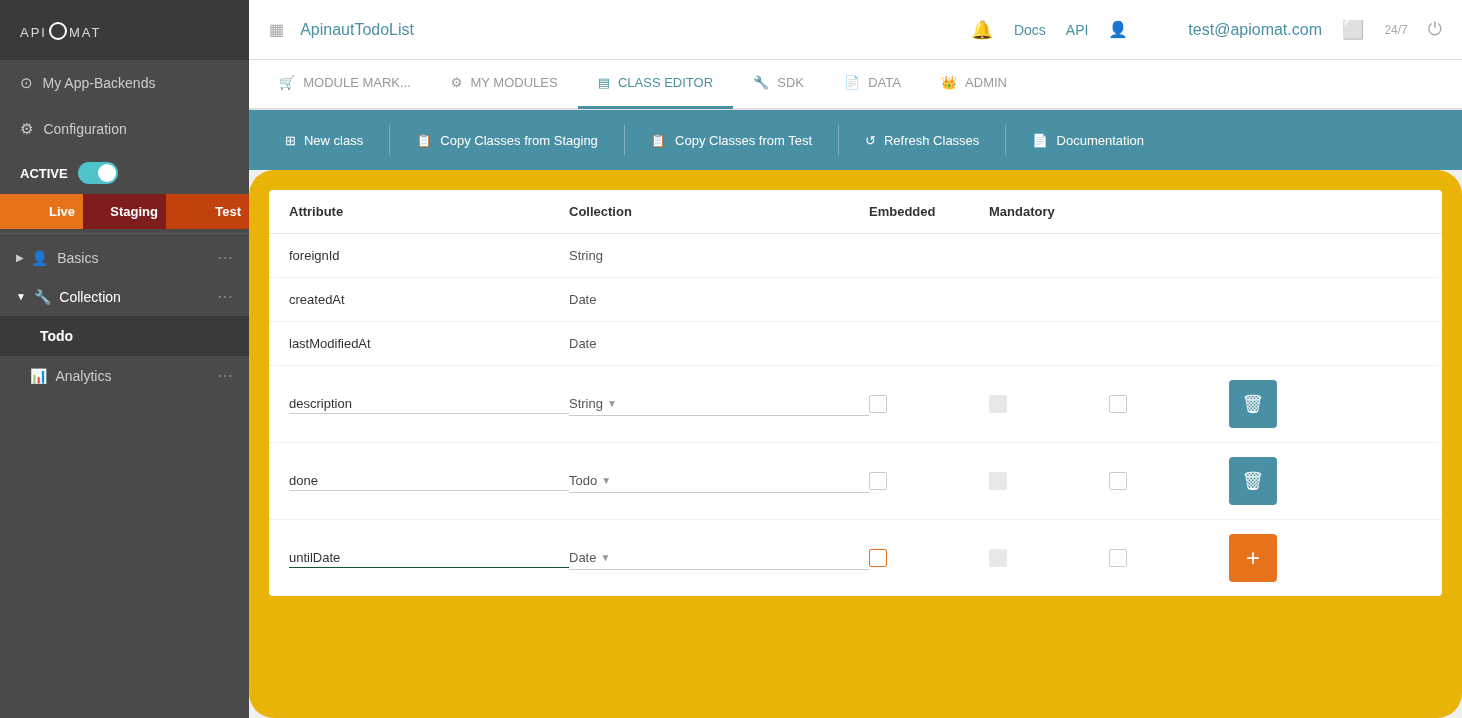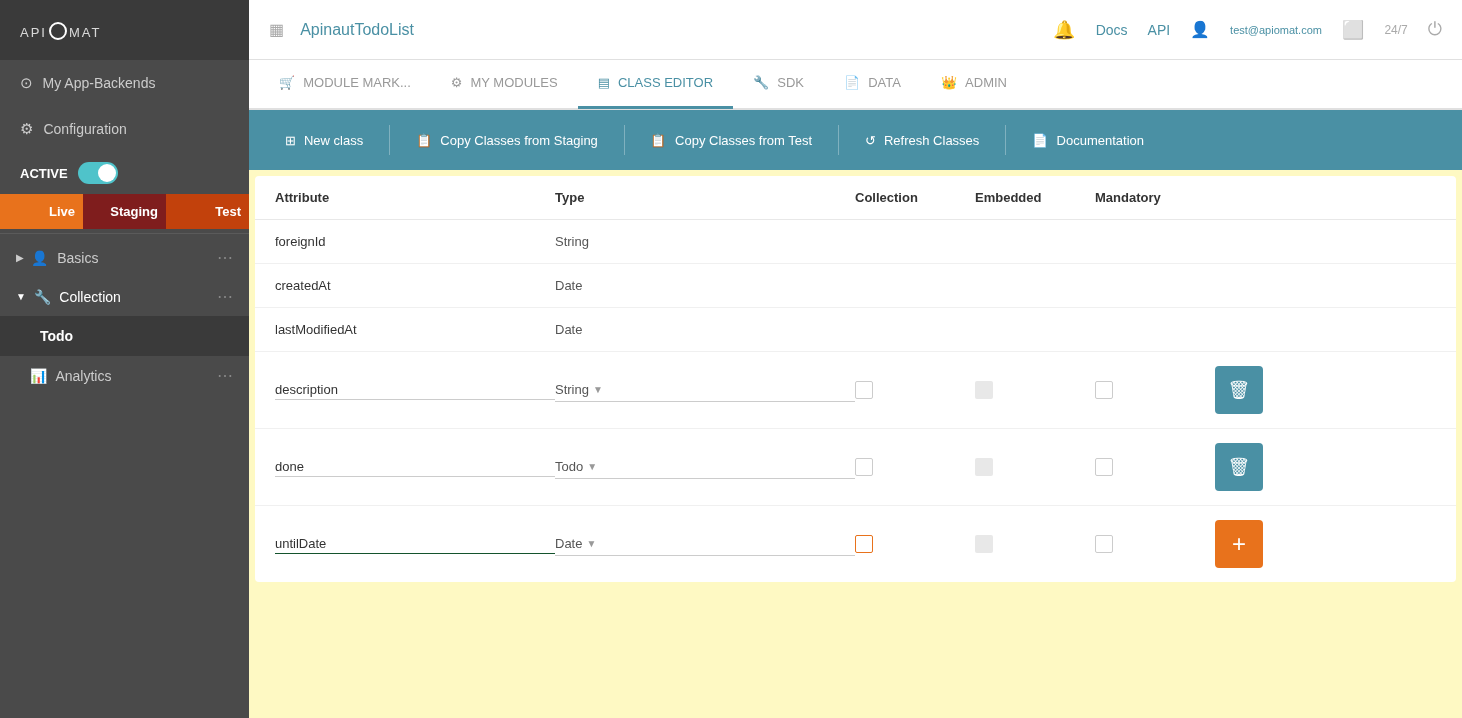--- a/index.html
+++ b/index.html
@@ -26,34 +26,34 @@
 
     
     .main { flex: 1; display: flex; flex-direction: column; overflow: hidden; }
 
     
     .topbar { background: #fff; height: 60px; display: flex; align-items: center; padding: 0 20px; border-bottom: 1px solid #e0e0e0; gap: 16px; }
     .topbar-title { color: #4a90a4; font-size: 16px; font-weight: 500; flex: 1; }
     .topbar-actions { display: flex; align-items: center; gap: 20px; }
     .topbar-icon { color: #aaa; font-size: 18px; cursor: pointer; }
     .topbar-link { color: #4a90a4; font-size: 14px; font-weight: 500; cursor: pointer; }
-    .topbar-user { color: #4a90a4; font-size: 11px; }
+    .topbar-user { color: #4a90a4; font-size: 16px; margin-left: 40px; }
 
     
     .secondary-nav { background: #fff; height: 50px; display: flex; align-items: center; border-bottom: 2px solid #e0e0e0; padding: 0 10px; gap: 0; }
     .nav-tab { display: flex; align-items: center; gap: 8px; padding: 0 20px; height: 50px; color: #999; font-size: 13px; font-weight: 500; cursor: pointer; border-bottom: 3px solid transparent; }
     .nav-tab.active { color: #4a90a4; border-bottom: 3px solid #4a90a4; }
 
     
     .toolbar { background: #4a90a4; height: 60px; display: flex; align-items: center; padding: 0 20px; gap: 10px; }
     .toolbar-btn { display: flex; align-items: center; gap: 8px; color: #fff; font-size: 13px; font-weight: 500; cursor: pointer; padding: 8px 16px; white-space: nowrap; }
     .toolbar-separator { width: 1px; height: 30px; background: rgba(255,255,255,0.3); }
 
     
-    .content { flex: 1; background: #fef9c3; overflow-y: auto; padding: 6px; }
+    .content { flex: 1; background: #eab308; overflow-y: auto; padding: 20px; border-radius: 25px; }
     .table-container { background: #fff; border-radius: 4px; overflow: hidden; }
     .table-header { display: grid; grid-template-columns: 280px 300px 120px 120px 120px 80px; padding: 14px 20px; border-bottom: 1px solid #e8e8e8; }
     .th { font-size: 13px; font-weight: 600; color: #333; }
     .table-row { display: grid; grid-template-columns: 280px 300px 120px 120px 120px 80px; padding: 14px 20px; border-bottom: 1px solid #f0f0f0; align-items: center; }
     .table-row:last-child { border-bottom: none; }
     .td { font-size: 13px; color: #555; }
     .td.attr { color: #333; }
     .type-select { display: flex; align-items: center; gap: 4px; padding: 4px 0; border-bottom: 1px solid #ccc; font-size: 13px; color: #555; cursor: pointer; }
     .type-select .chevron-down { color: #999; font-size: 10px; }
     .checkbox { width: 18px; height: 18px; border: 1.5px solid #ccc; border-radius: 2px; cursor: pointer; }
@@ -196,21 +196,20 @@
       <span>📄</span>
       <span>Documentation</span>
     </div>
   </div>
 
   <div class="content">
     <div class="table-container">
 
       <div class="table-header">
         <div class="th">Attribute</div>
-        <div class="th">Type</div>
         <div class="th">Collection</div>
         <div class="th">Embedded</div>
         <div class="th">Mandatory</div>
         <div class="th"></div>
       </div>
 
       <div class="table-row">
         <div class="td attr">foreignId</div>
         <div class="td">String</div>
         <div class="td"></div>

